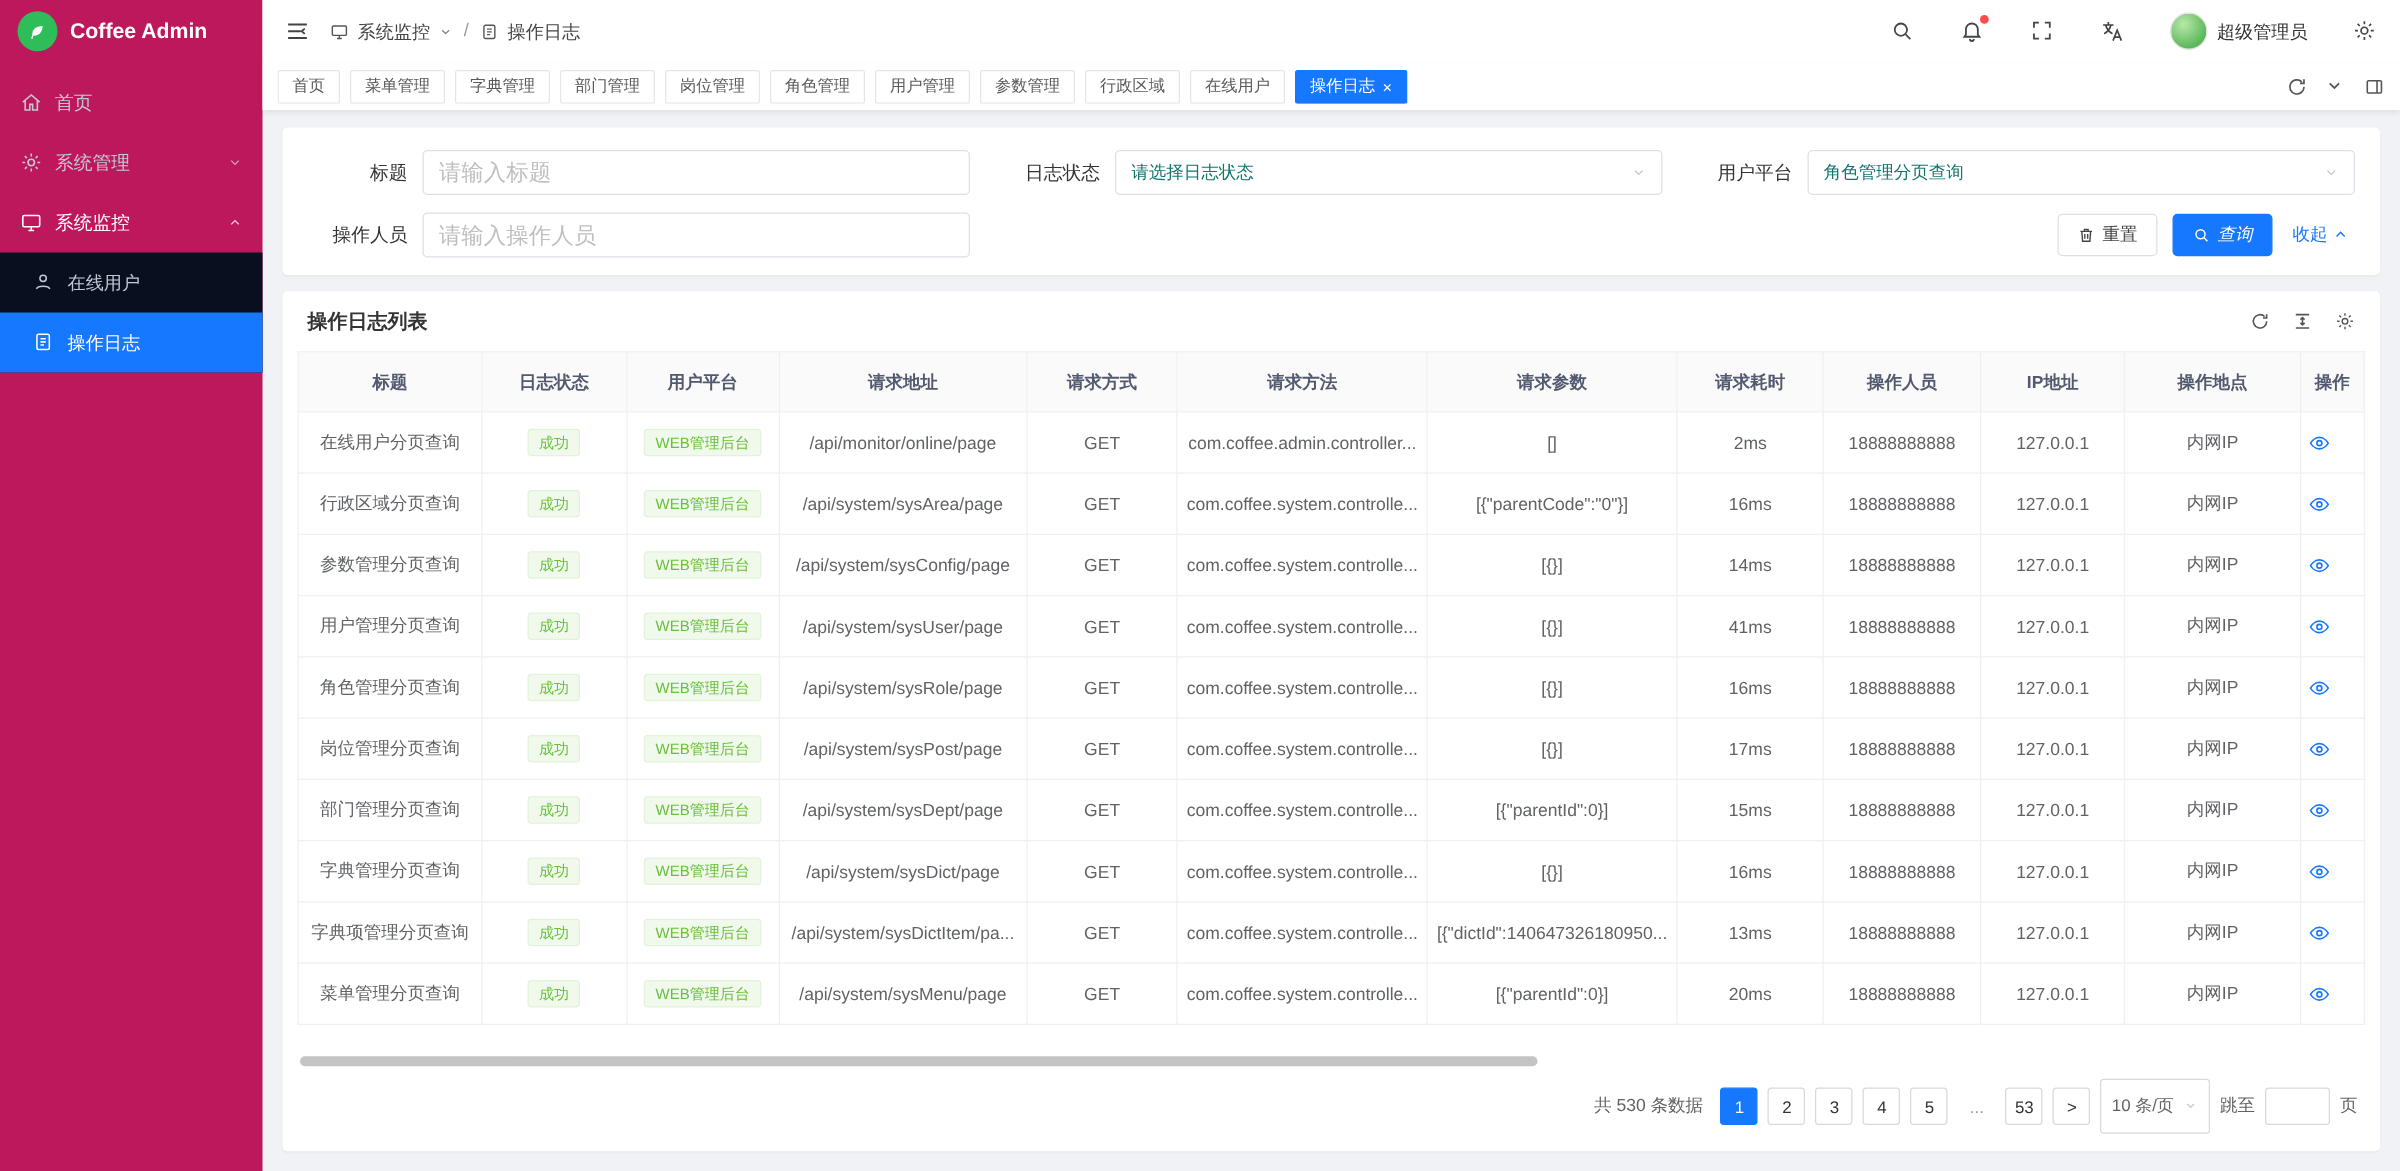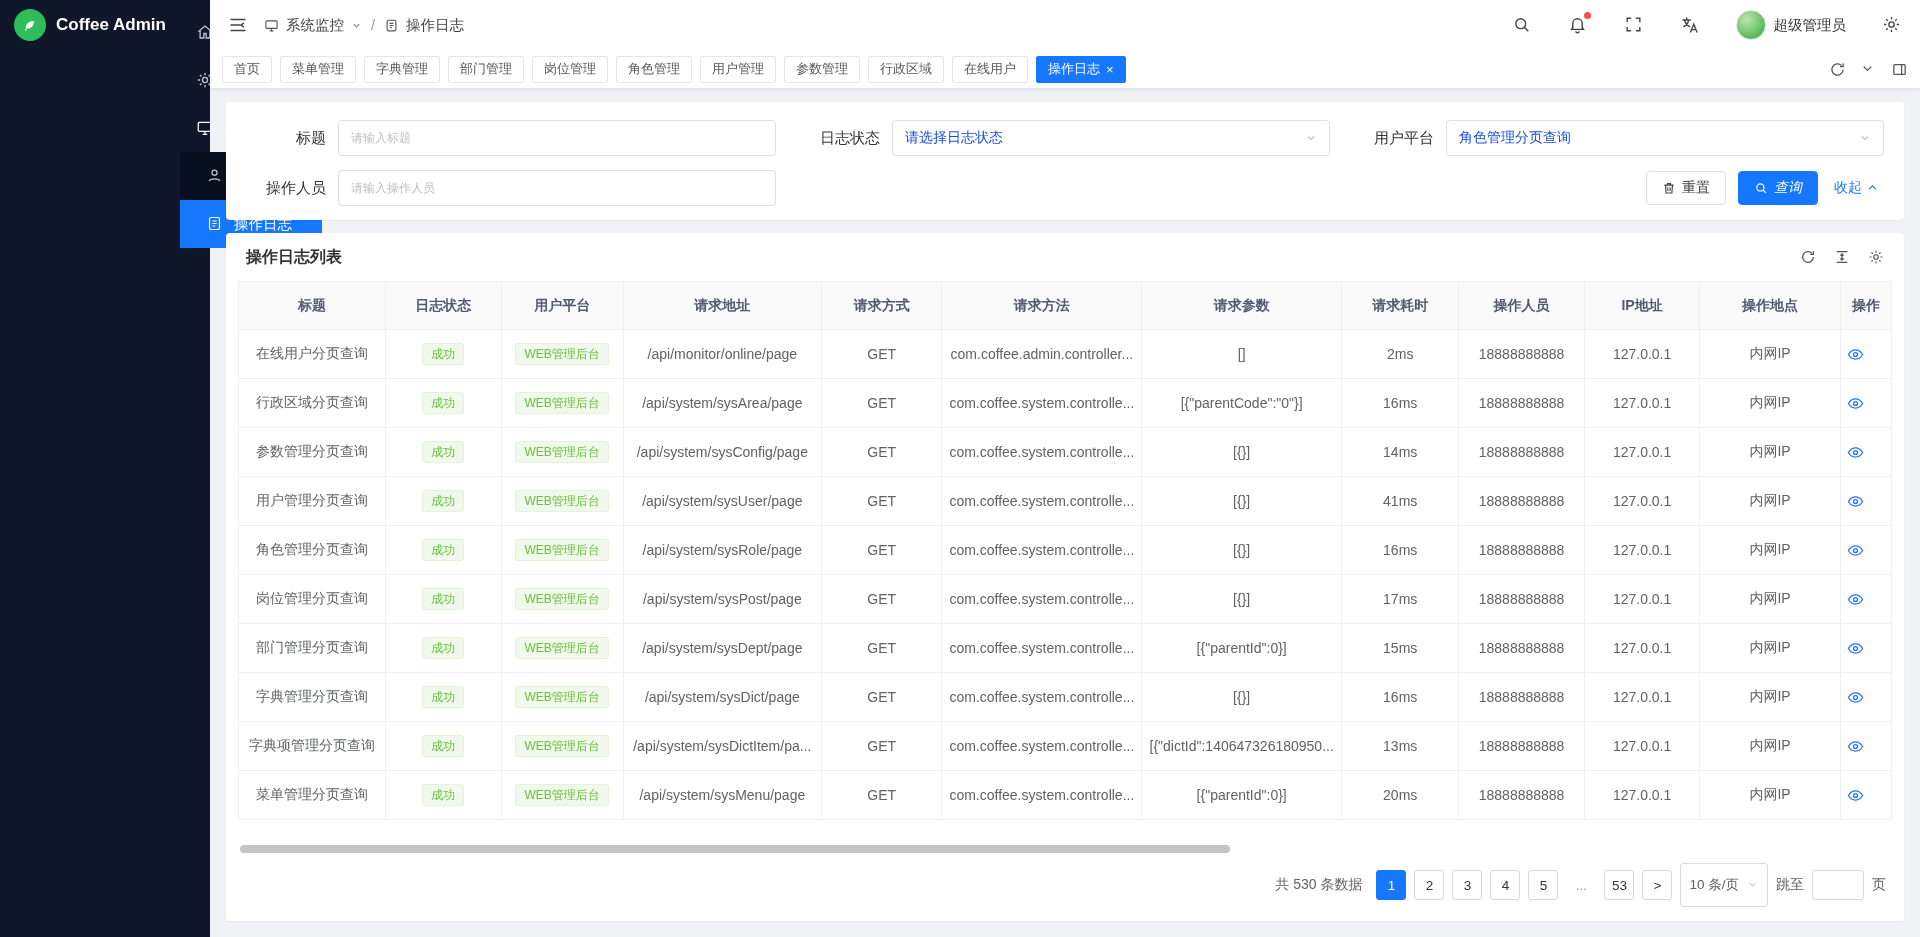--- a/index.html
+++ b/index.html
@@ -1,21 +1,21 @@
 <!DOCTYPE html>
 <html><head>
 <meta charset="utf-8">
 <style>
   * { box-sizing: border-box; margin: 0; padding: 0; }
   html,body { width:1920px; height:937px; overflow:hidden; }
   body { font-family:"Liberation Sans", sans-serif; display:flex; background:#f0f2f5; color:#333; }
   svg { display:block; }
 
   
-  .sidebar { width:210px; flex-shrink:0; background:#0f172a; color:#c3c9d4; display:flex; flex-direction:row; }
+  .sidebar { width:210px; flex-shrink:0; background:#be185d; color:#c3c9d4; display:flex; flex-direction:column; }
   .logo { height:50px; display:flex; align-items:center; gap:10px; padding:0 14px; }
   .logo-badge { width:32px; height:32px; border-radius:50%; background:#2ebd59; display:flex; align-items:center; justify-content:center; flex-shrink:0; }
   .logo-text { color:#fff; font-size:17px; font-weight:bold; white-space:nowrap; }
   .menu { margin-top:8px; }
   .menu-item { height:48px; display:flex; align-items:center; gap:10px; padding:0 16px; font-size:15px; cursor:pointer; white-space:nowrap; }
   .menu-item .mi-icon { width:18px; height:18px; flex-shrink:0; }
   .menu-item .chev { margin-left:auto; width:12px; height:12px; opacity:.8; }
   .menu-item.parent-active { color:#fff; }
   .submenu { background:#081020; }
   .submenu .menu-item { padding-left:26px; font-size:14.5px; }
@@ -50,24 +50,24 @@
   
   .content { flex:1; min-height:0; display:flex; flex-direction:column; padding:14px 16px 16px; gap:13px; }
   .card { background:#fff; border-radius:4px; box-shadow:0 1px 2px rgba(0,0,0,.04); }
 
   
   .filter-card { padding:18px 20px 14px; flex-shrink:0; }
   .filter-grid { display:grid; grid-template-columns:repeat(3,1fr); column-gap:24px; row-gap:14px; }
   .field { display:flex; align-items:center; }
   .field-label { width:92px; text-align:right; padding-right:12px; font-size:15px; color:#333; flex-shrink:0; white-space:nowrap; }
   .control { flex:1; max-width:440px; height:36px; border:1px solid #dcdfe6; border-radius:4px; display:flex; align-items:center; padding:0 12px; background:#fff; }
-  .control input { border:none; outline:none; width:100%; font-size:12px; font-family:inherit; color:#be185d; background:transparent; }
+  .control input { border:none; outline:none; width:100%; font-size:18px; font-family:inherit; color:#be185d; background:transparent; }
   .control input::placeholder { color:#bfbfbf; }
   .control.select { justify-content:space-between; cursor:pointer; }
-  .placeholder-text { color:#1d4ed8; font-size:14px; white-space:nowrap; overflow:hidden; }
+  .placeholder-text { color:#0f766e; font-size:14px; white-space:nowrap; overflow:hidden; }
   .sel-chev { width:12px; height:12px; color:#c0c4cc; flex-shrink:0; }
   .filter-actions { grid-column:2 / 4; display:flex; justify-content:flex-end; align-items:center; gap:12px; }
   .btn { height:34px; display:flex; align-items:center; gap:6px; padding:0 15px; border-radius:4px; font-size:14px; cursor:pointer; border:1px solid #dcdfe6; background:#fff; color:#444; white-space:nowrap; }
   .btn .b-icon { width:14px; height:14px; }
   .btn.primary { background:#1677ff; border-color:#1677ff; color:#fff;font-style:italic; }
   .btn.link { border:none; background:transparent; color:#1677ff; padding:0 4px; gap:4px; }
 
   
   .table-card { flex:1; min-height:0; display:flex; flex-direction:column; padding:0 12px 10px; }
   .card-head { height:48px; display:flex; align-items:center; padding:0 8px; flex-shrink:0; }

